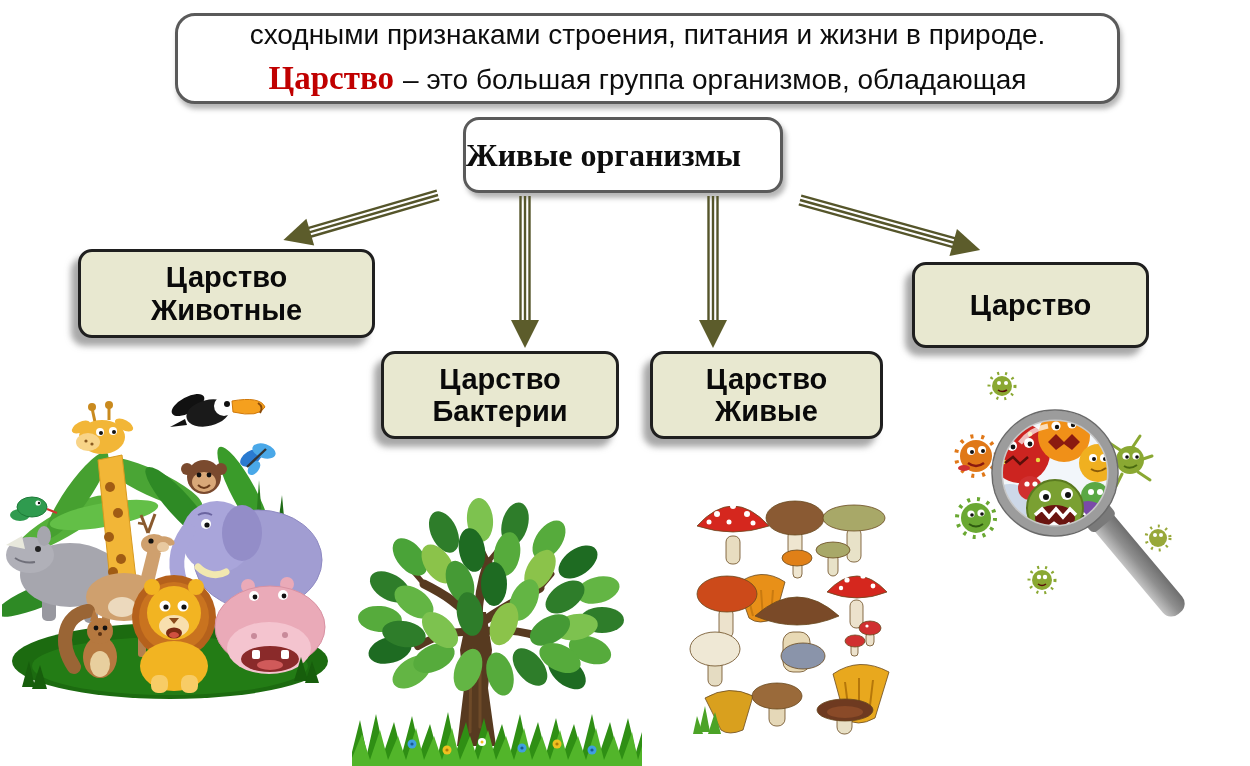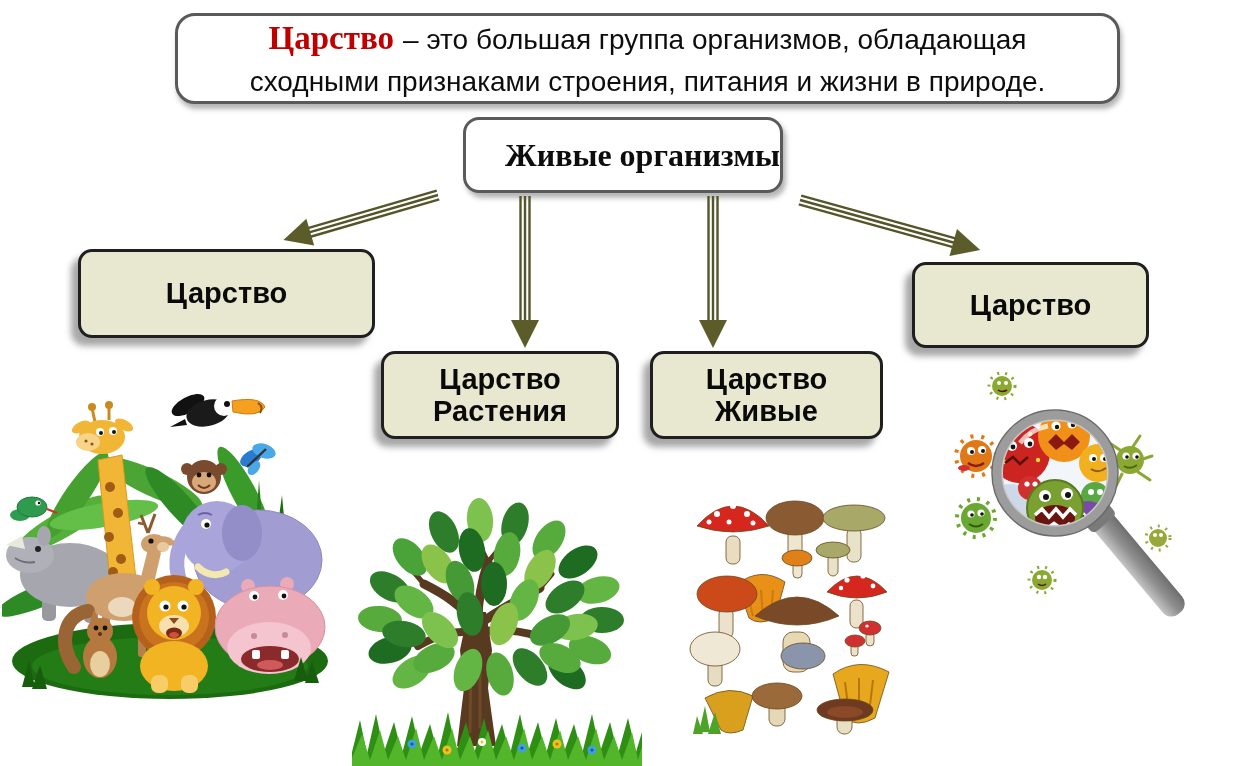--- a/index.html
+++ b/index.html
@@ -17,21 +17,21 @@
   .def-term{
     font-family:"Liberation Serif",serif;font-weight:bold;color:#c00000;
     font-size:33px;margin-right:9px;
   }
 
   
   .root-box{
     position:absolute;left:463px;top:117px;width:320px;height:76px;box-sizing:border-box;
     background:#ffffff;border:3px solid #5a5a5a;border-radius:16px;
     box-shadow:3px 5px 5px rgba(90,90,90,.45);
-    display:flex;align-items:center;justify-content:flex-end;
+    display:flex;align-items:center;justify-content:flex-start;
     font-family:"Liberation Serif",serif;font-weight:bold;font-size:32px;color:#0d0d0d;
   }
 
   
   .kingdom{
     position:absolute;box-sizing:border-box;background:#e8e8d0;border:3px solid #1f1f1f;
     border-radius:14px;box-shadow:-7px 8px 6px rgba(110,110,110,.6);
     display:flex;flex-direction:column;align-items:center;justify-content:center;
     font-weight:bold;font-size:29px;line-height:1.12;color:#0a0a0a;text-align:center;
   }
@@ -42,36 +42,37 @@
 
   .overlay{position:absolute;left:0;top:0;pointer-events:none;}
   .illus{position:absolute;}
 </style>
 </head>
 <body>
 
 <div class="stage">
 
   <div class="def-box">
+    <div>сходными признаками строения, питания и жизни в природе.</div>
     <div>
       <span class="def-term">Царство</span><span>– это большая группа организмов, обладающая</span>
     </div>
-    <div>сходными признаками строения, питания и жизни в природе.</div>
   </div>
 
   <div class="root-box">
     <span>Живые организмы</span>
   </div>
 
   <div class="kingdom" id="k-animals">
     <span>Царство</span>
+    <span>Животные</span>
   </div>
   <div class="kingdom" id="k-plants">
     <span>Царство</span>
-    <span>Растения</span>
+    <span>Бактерии</span>
   </div>
   <div class="kingdom" id="k-fungi">
     <span>Царство</span>
     <span>Живые</span>
   </div>
   <div class="kingdom" id="k-bacteria">
     <span>Царство</span>
   </div>
 
   <svg class="overlay" width="1250" height="766" viewBox="0 0 1250 766">

